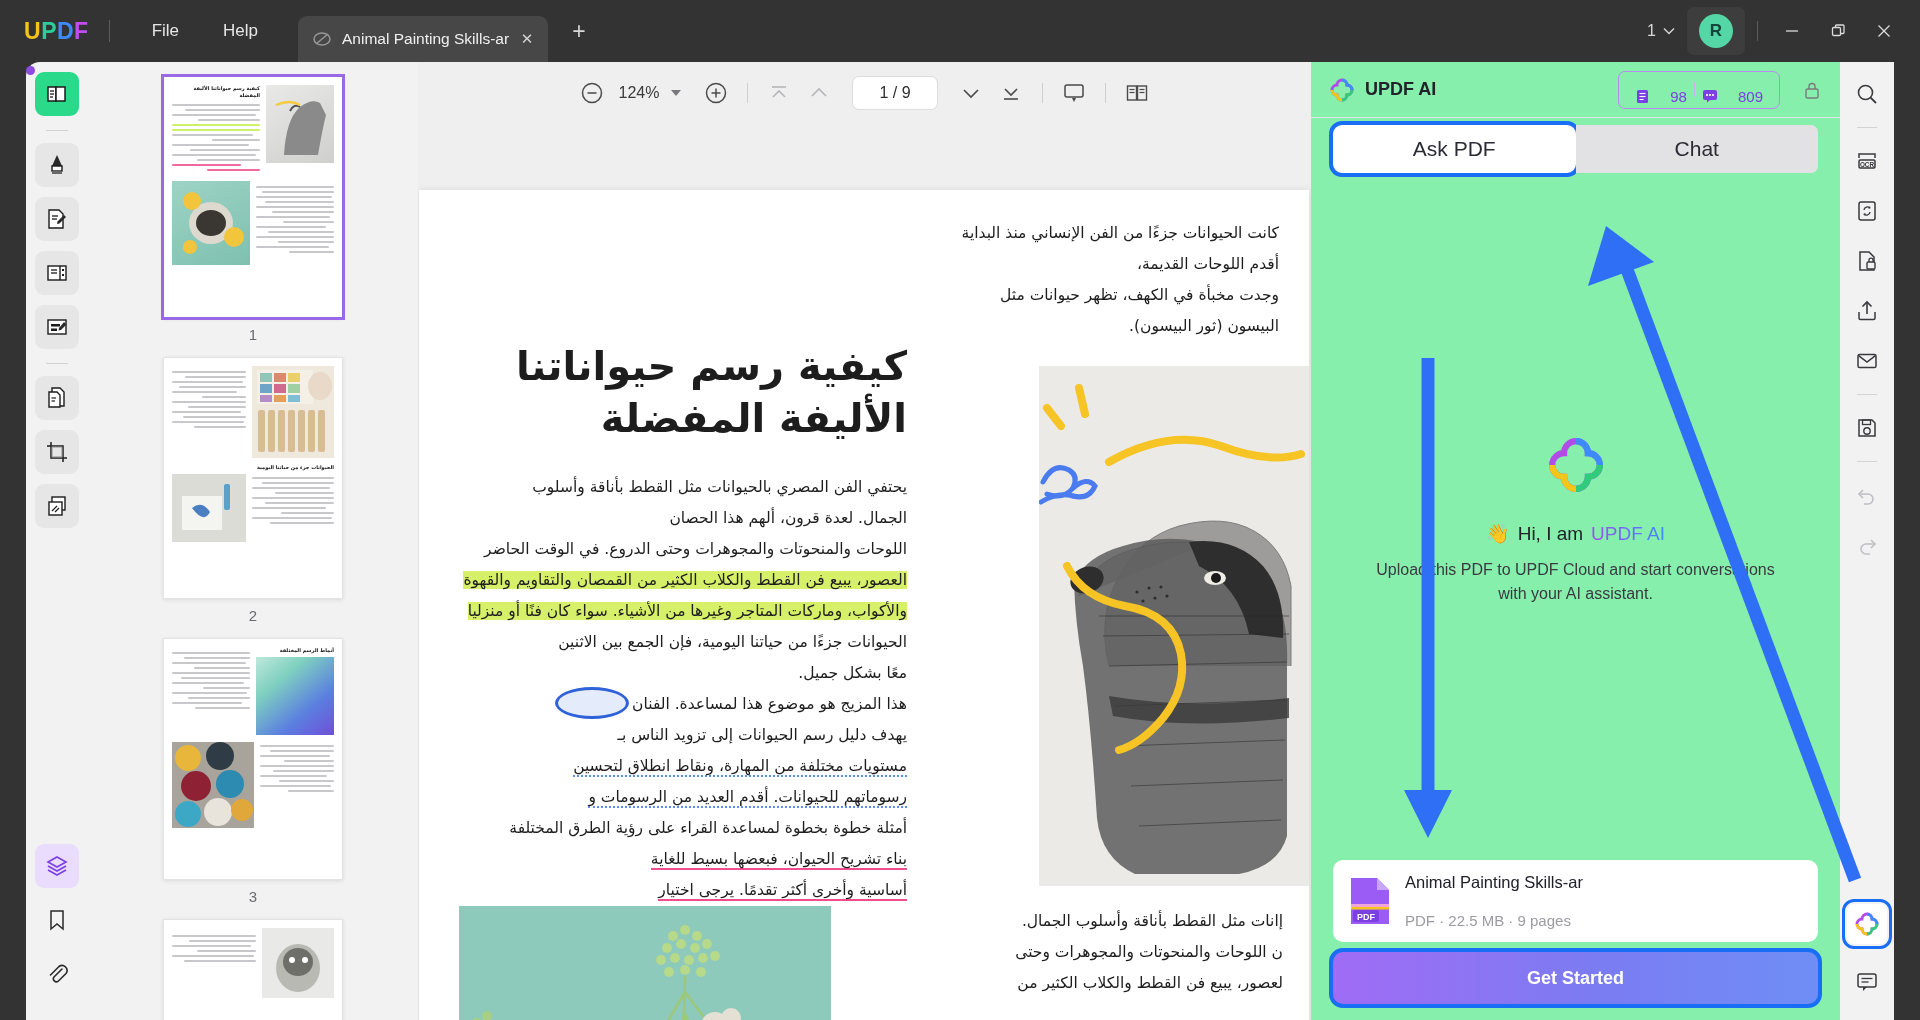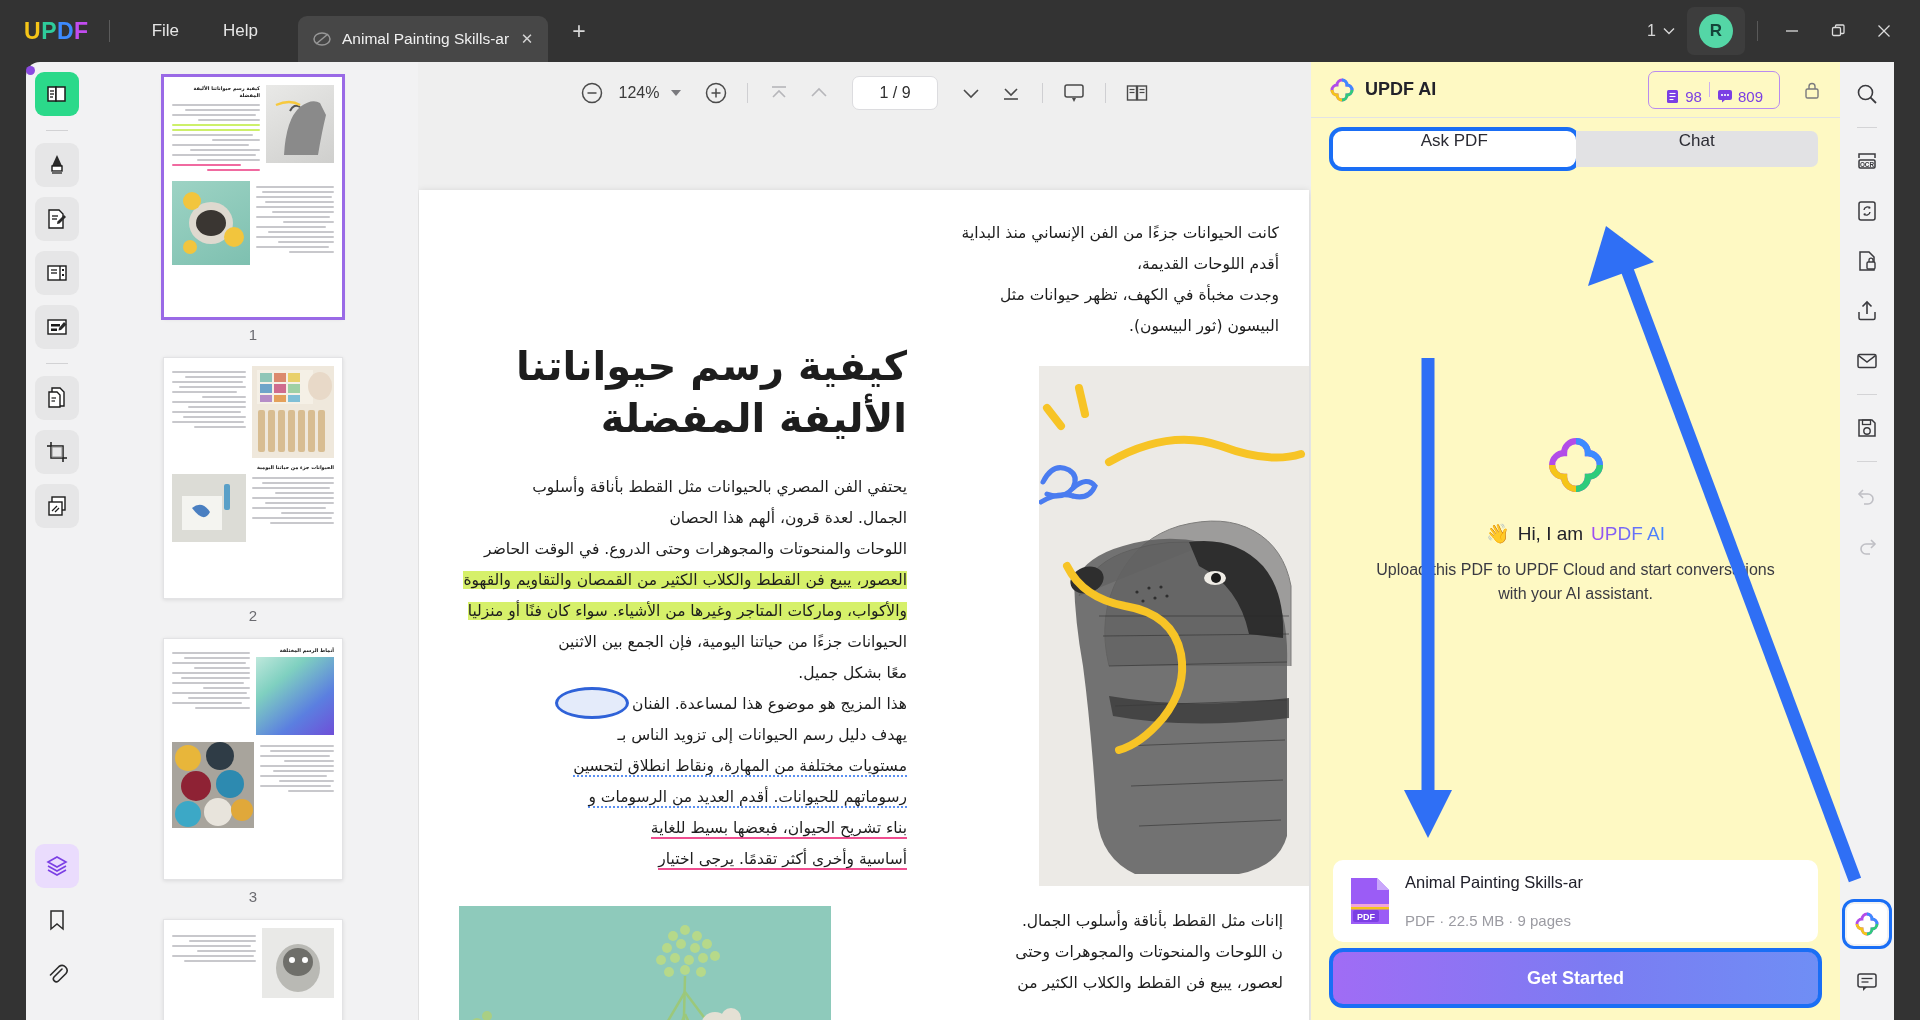--- a/index.html
+++ b/index.html
@@ -123,34 +123,34 @@
   
   .plantimg{
     position:absolute; left:40px; top:690px; width:360px; height:170px;
     background:linear-gradient(160deg,#8ecfc0 0%,#7ec3b4 45%,#86cbbd 100%);
     overflow:hidden;
   }
 
   
   .aipanel{
     position:absolute; left:1311px; top:62px; width:529px; height:958px;
-    background:#fef9c3; display:flex; flex-direction:column;
+    background:#86efac; display:flex; flex-direction:column;
   }
   .ai-head{ height:56px; display:flex; align-items:center; padding:0 18px; gap:10px;
             border-bottom:1px solid #e3e3e5; }
   .ai-title{ font-size:18px; font-weight:bold; color:#22222a; }
   .ai-badges{ margin-left:auto; display:flex; align-items:center; gap:0;
     border:1.5px solid #b98bf0; border-radius:7px; padding:3px 9px; }
-  .badge{ display:flex;align-items:center;gap:5px;color:#7b3fe4;font-size:15px;padding:0 7px;margin-top:13px;}
+  .badge{ display:flex;align-items:center;gap:20px;color:#7b3fe4;font-size:15px;padding:0 7px;margin-top:13px;}
   .badge-div{ width:1px;height:15px;background:#cdb0f2; }
   .ai-lock{ margin-left:12px; color:#7a7a7e; }
   .ai-tabs{ height:62px; display:flex; align-items:center; padding:0 22px; gap:0; }
   .ai-tab{
-    flex:1; height:36px; display:flex;justify-content:center;
-    font-size:17px; color:#2b2b33; background:#e2e2e4;
+    flex:1; height:48px; display:flex;align-items:center;justify-content:center;
+    font-size:21px; color:#2b2b33; background:#e2e2e4;
   }
   .ai-tab.left{ border-radius:7px 0 0 7px; }
   .ai-tab.right{ border-radius:0 7px 7px 0; }
   .ai-tab.active{ background:#fff; }
   .ai-tab-hl{ outline:4px solid #1a6ef5; border-radius:9px; }
   .ai-body{ flex:1; display:flex; flex-direction:column; align-items:center; justify-content:center;
             padding:0 30px; position:relative; }
   .ai-greet{ font-size:19px; color:#22222a; display:flex; align-items:center; gap:8px; margin-top:26px;}
   .ai-greet .brand{ background:linear-gradient(90deg,#a24cf0,#3d8bff); -webkit-background-clip:text;
                     background-clip:text; color:transparent; font-weight:500;}
@@ -691,20 +691,21 @@
             <div class="ar"><span class="hl-green">والأكواب، وماركات المتاجر وغيرها من الأشياء. سواء كان فنًا أو منزليا</span></div>
             <div class="ar">الحيوانات جزءًا من حياتنا اليومية، فإن الجمع بين الاثنين</div>
             <div class="ar">معًا بشكل جميل.</div>
             <div class="ar" style="position:relative">
               <span>هذا المزيج هو موضوع هذا لمساعدة. الفنان</span>
               <span class="circ-ann" style="position:absolute;left:108px;top:-2px;width:74px;height:32px;"></span>
             </div>
             <div class="ar">يهدف دليل رسم الحيوانات إلى تزويد الناس بـ</div>
             <div class="ar"><span class="wavy">مستويات مختلفة من المهارة، ونقاط انطلاق لتحسين</span></div>
             <div class="ar"><span class="wavy">رسوماتهم للحيوانات. أقدم العديد من الرسومات و</span></div>
+            <div class="ar">أمثلة خطوة بخطوة لمساعدة القراء على رؤية الطرق المختلفة</div>
             <div class="ar"><span class="pink-u">بناء تشريح الحيوان، فبعضها بسيط للغاية</span></div>
             <div class="ar"><span class="pink-u">أساسية وأخرى أكثر تقدمًا. يرجى اختيار</span></div>
           </div>
         </div>
 
         <div class="plantimg" style="left:40px;top:716px;width:372px;height:164px;">
           <svg width="372" height="164" viewBox="0 0 372 164">
             <rect width="372" height="164" fill="#8ecabb"></rect>
             <g fill="#b6d98a">
               <circle cx="214" cy="30" r="5"></circle>

